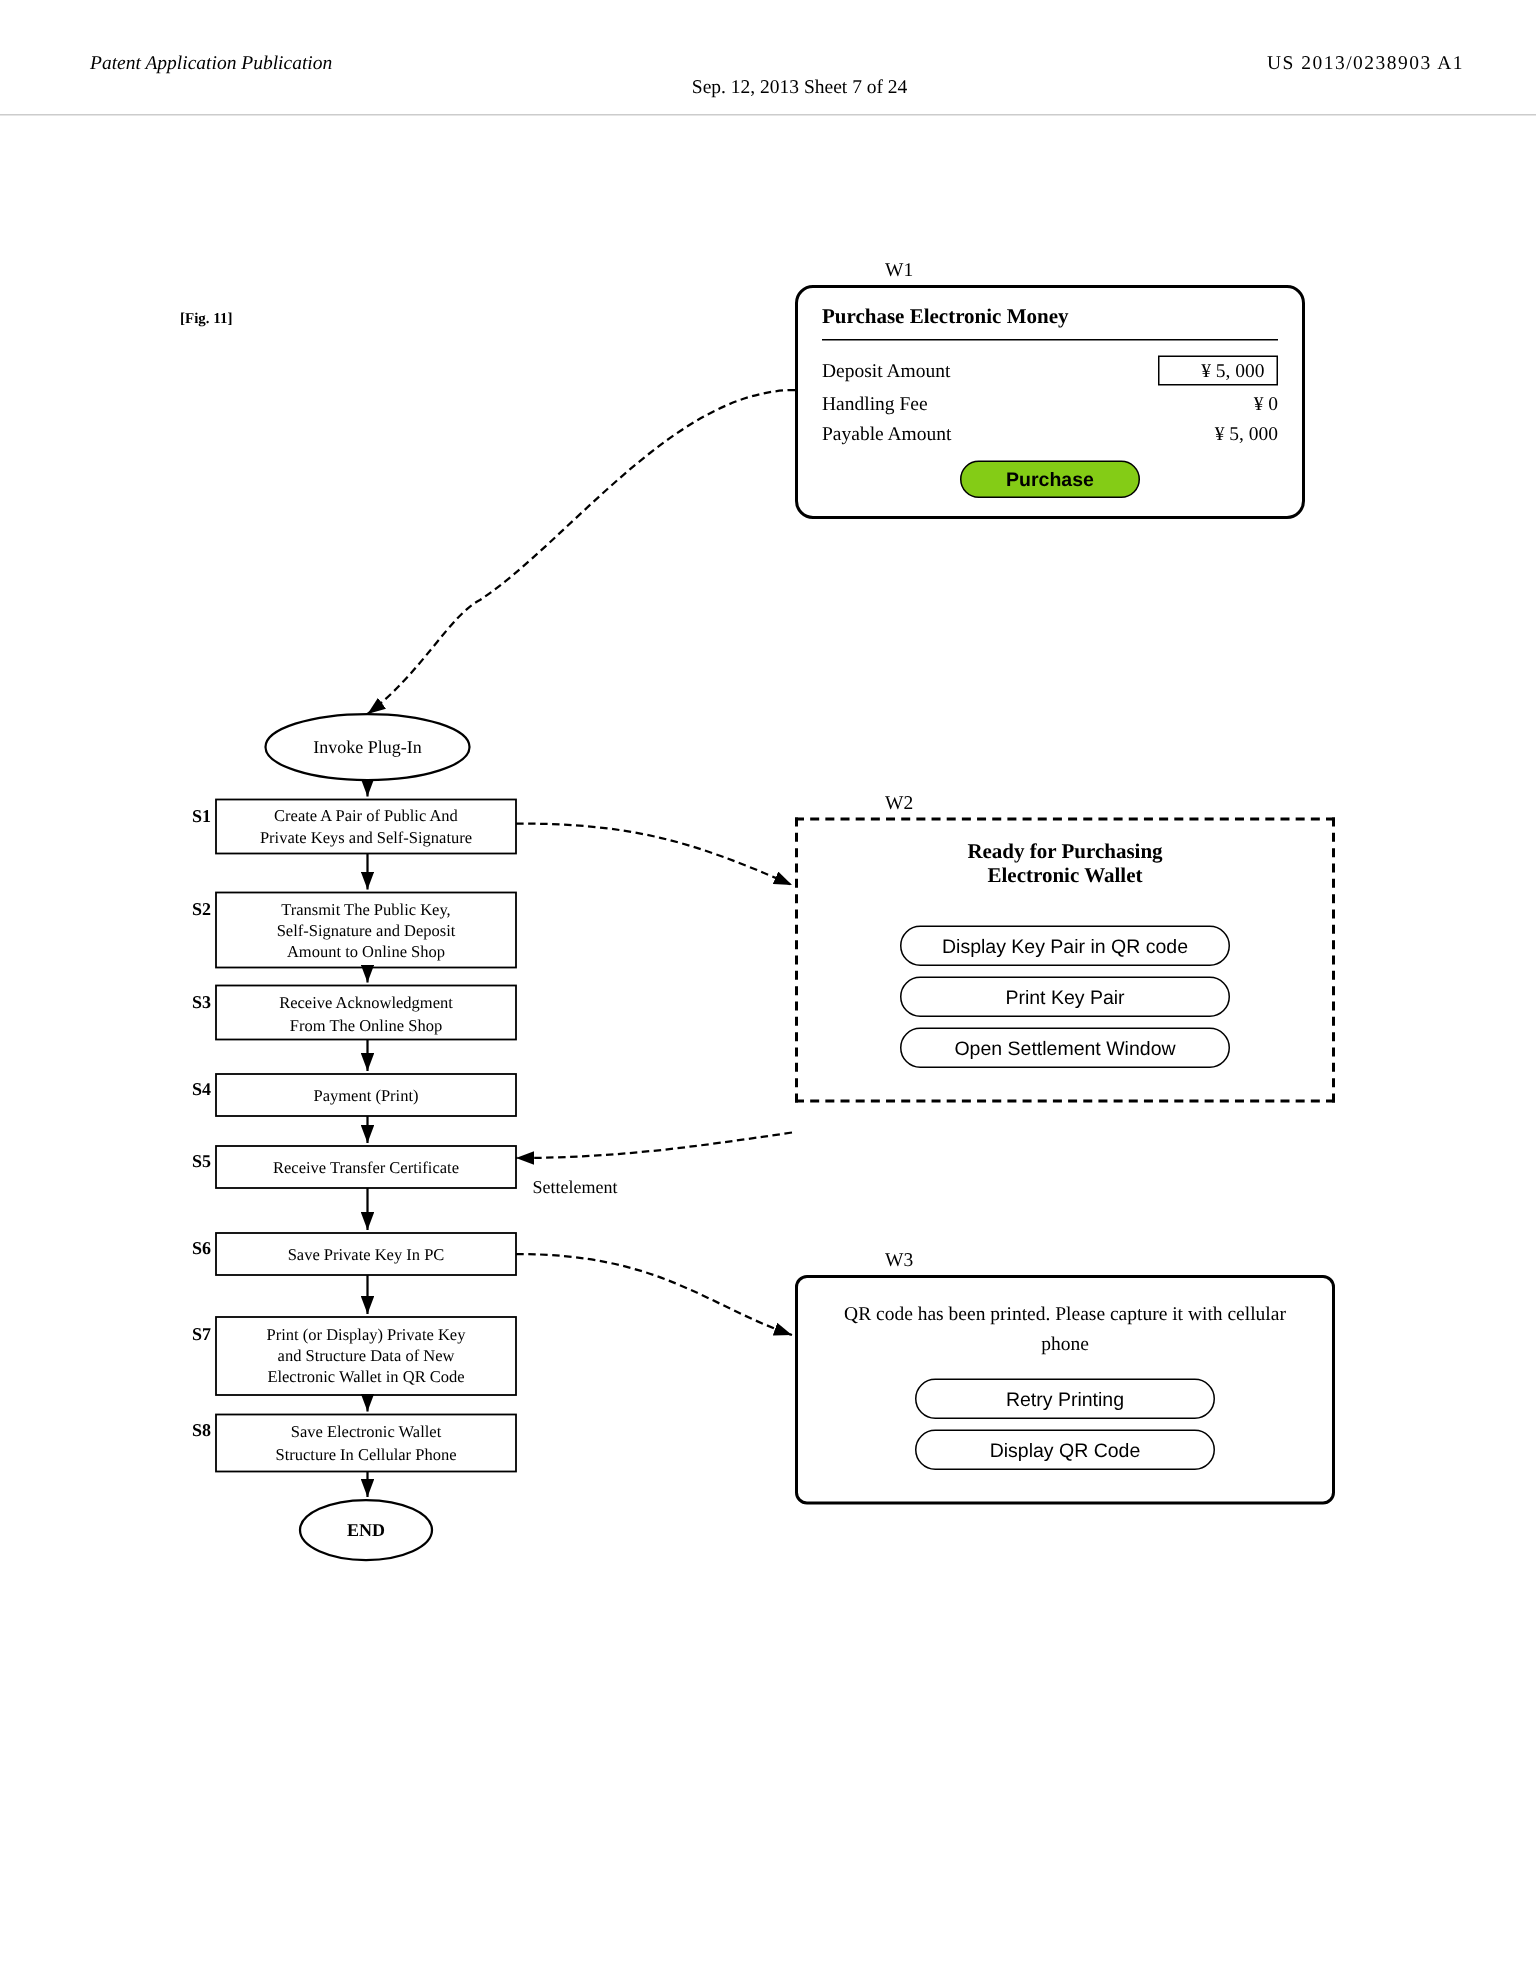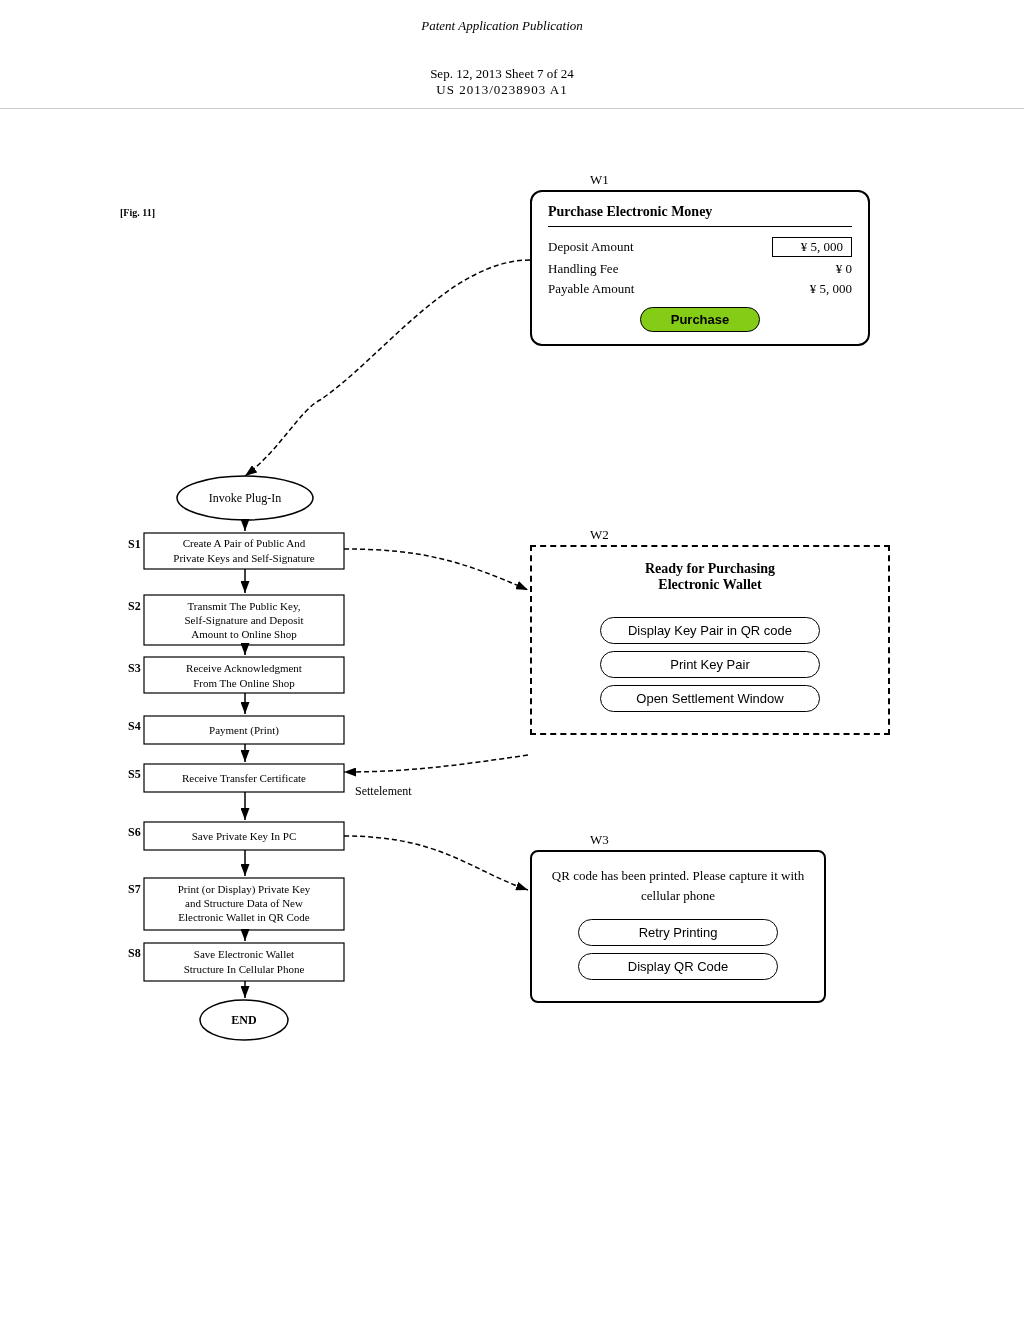--- a/index.html
+++ b/index.html
@@ -9,24 +9,23 @@
       width: 1024px;
       min-height: 1320px;
       position: relative;
       overflow-x: hidden;
     }
 
     .page-header {
       display: flex;
       justify-content: space-between;
       align-items: center;
-      padding: 18px 48px 10px 28px;
+      padding: 18px 48px 10px 60px;
       border-bottom: 1px solid #ccc;
       font-size: 13px;
-      flex-direction: column;
     }
 
     .header-left { font-style: italic; }
     .header-center { font-size: 13px; margin-top: 32px; }
     .header-right { font-size: 13px; letter-spacing: 1px; }
 
     .fig-label {
       position: absolute;
       top: 207px;
       left: 120px;
@@ -128,21 +127,21 @@
       font-size: 13px;
       cursor: pointer;
       background: #fff;
     }
 
     
     .w3-window {
       position: absolute;
       top: 750px;
       left: 470px;
-      width: 296px;
+      width: 360px;
       border: 2px solid #000;
       border-radius: 8px;
       padding: 14px 16px;
       background: #fff;
     }
     .w3-label {
       position: absolute;
       top: 732px;
       left: 530px;
       font-size: 13px;

